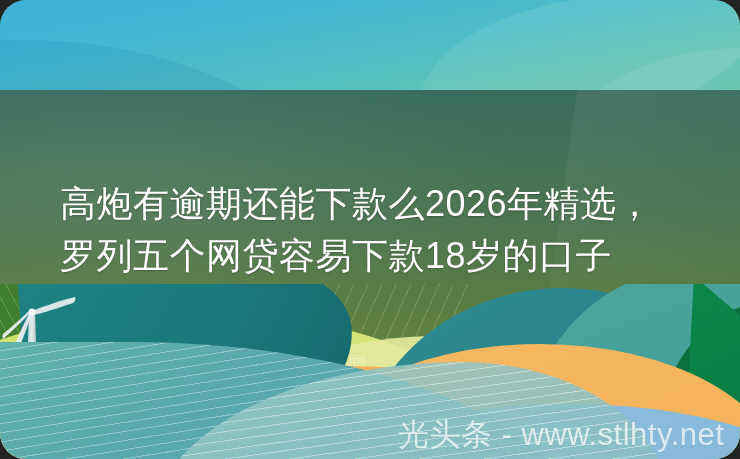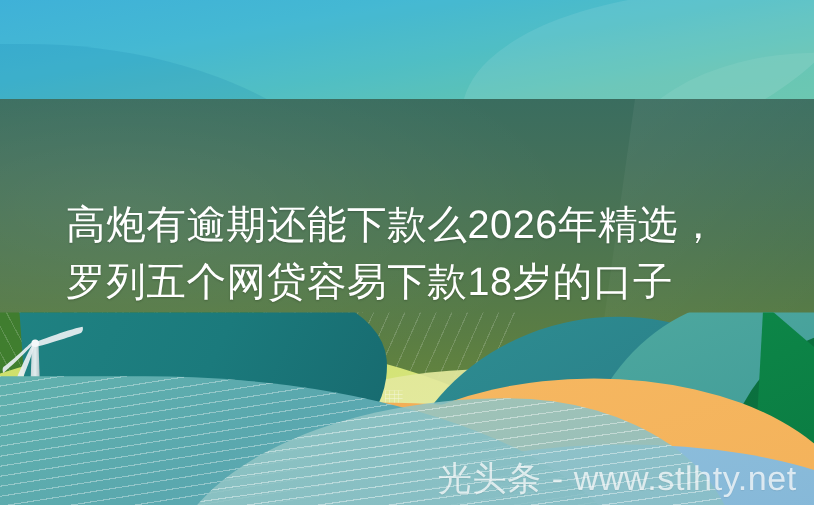--- a/index.html
+++ b/index.html
@@ -3,20 +3,21 @@
 <meta charset="utf-8">
 <style>
   html,body{margin:0;padding:0;background:#222;}
   body{font-family:"Liberation Sans","DejaVu Sans",sans-serif;}
 
   .poster{
     position:relative;
     width:740px;height:459px;
     overflow:hidden;
     background:#5d7d3a;
+    border-radius:26px;
   }
 
   
   .sky{
     position:absolute;left:0;top:0;width:740px;height:90px;
     background:linear-gradient(170deg,#2aa9d4 0%,#2fb0cf 28%,#3cb7bf 55%,#4dbcac 80%,#52bda4 100%);
     overflow:hidden;
   }
   .sky-wave-a{
     position:absolute;left:-120px;top:-140px;width:900px;height:330px;

